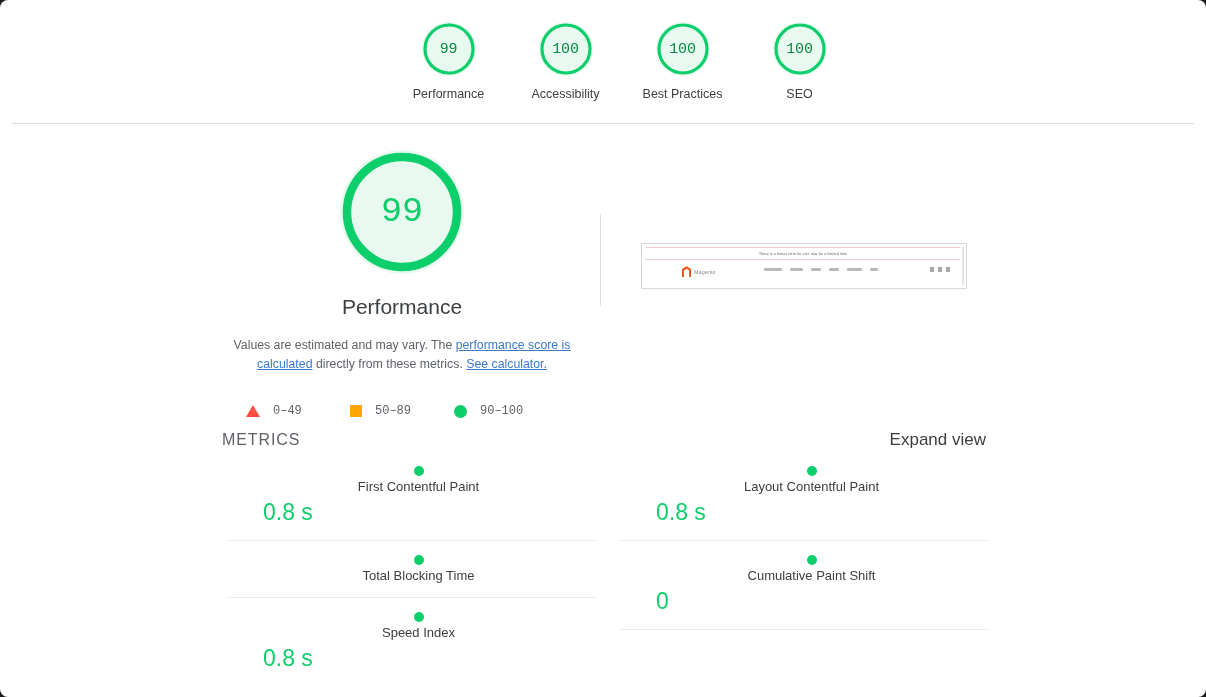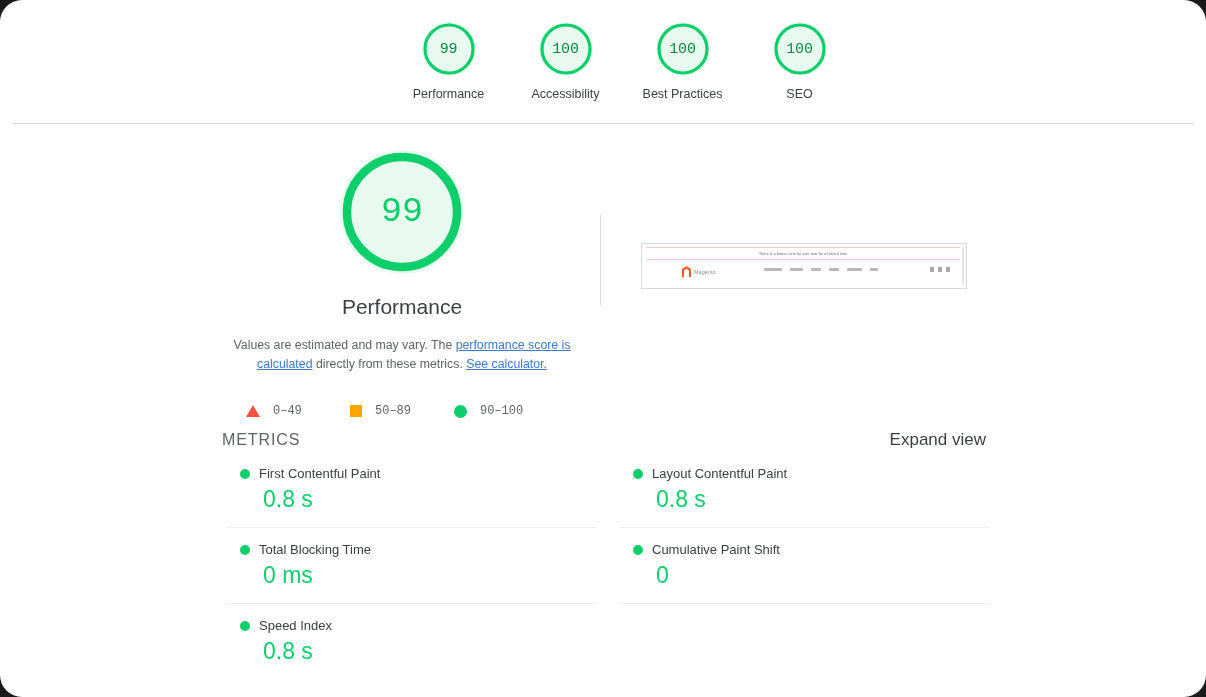--- a/index.html
+++ b/index.html
@@ -14,21 +14,21 @@
     overflow: hidden;
   }
 
   #viewport {
     position: absolute;
     left: 0;
     top: 0;
     width: 1206px;
     height: 697px;
     background: #ffffff;
-    border-radius: 22px;
+    border-radius: 8px;
     overflow: hidden;
   }
 
   
   .topbar {
     position: absolute;
     left: 0;
     top: 0;
     width: 1206px;
     height: 124px;
@@ -293,22 +293,23 @@
   .metric {
     padding: 14px 0 14px 0;
     border-bottom: 1px solid #eceeef;
   }
   .metric.last {
     border-bottom: none;
   }
   .metric-head {
     display: flex;
     align-items: center;
-    gap: 9px;
+    gap: 3px;
     padding-left: 14px;
+    flex-direction: column;
   }
   .dot {
     width: 10px; height: 10px;
     border-radius: 50%;
     background: #0cce6b;
     flex: 0 0 auto;
   }
   .metric-name {
     font-size: 13px;
     color: #3c4043;
@@ -444,21 +445,20 @@
             <span class="dot"></span>
             <span class="metric-name">First Contentful Paint</span>
           </div>
           <div class="metric-value">0.8 s</div>
         </div>
         <div class="metric">
           <div class="metric-head">
             <span class="dot"></span>
             <span class="metric-name">Total Blocking Time</span>
           </div>
-          <div class="metric-value">0 ms</div>
         </div>
         <div class="metric last">
           <div class="metric-head">
             <span class="dot"></span>
             <span class="metric-name">Speed Index</span>
           </div>
           <div class="metric-value">0.8 s</div>
         </div>
       </div>
 

